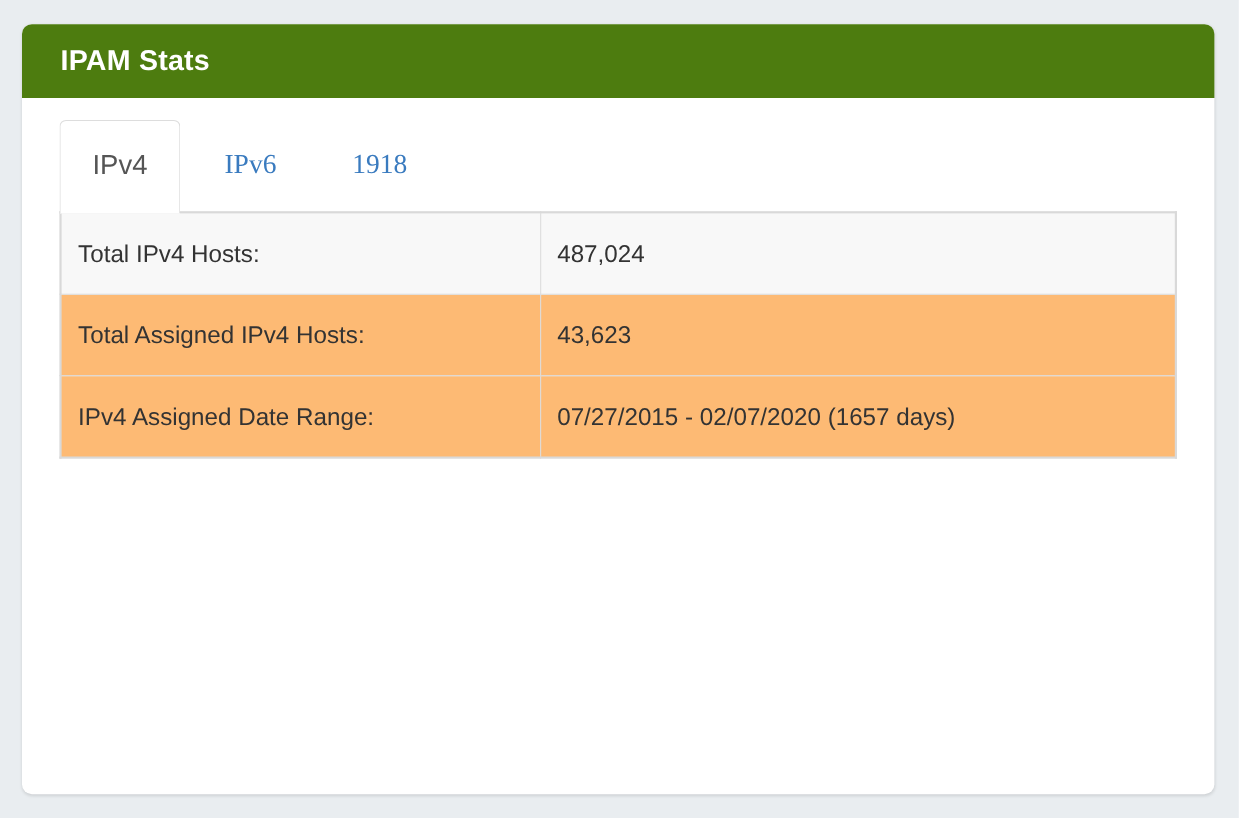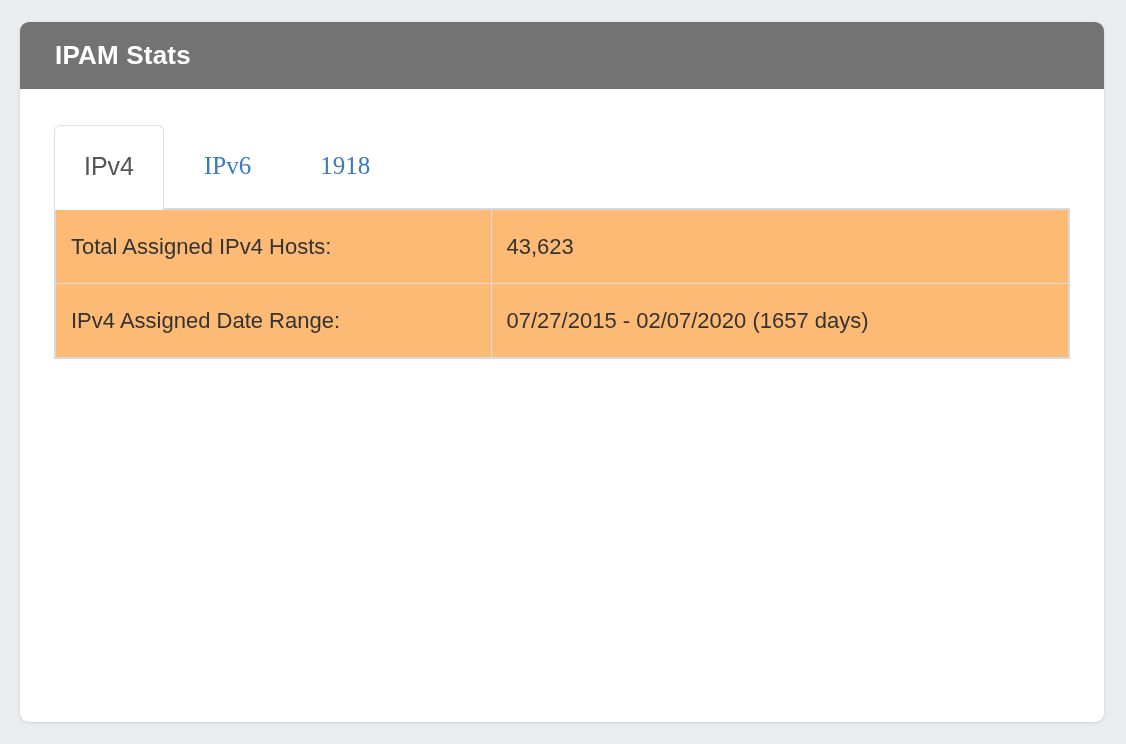--- a/index.html
+++ b/index.html
@@ -17,35 +17,35 @@
     top: 22px;
     width: 1084px;
     height: 700px;
     background: #ffffff;
     border-radius: 9px;
     box-shadow: 0 1px 3px rgba(0,0,0,0.12);
     box-sizing: border-box;
   }
   .panel-heading {
     height: 67px;
-    background: #737373;
+    background: #4d7c0f;
     border-radius: 9px 9px 0 0;
     display: flex;
     align-items: center;
     padding: 0 35px;
     box-sizing: border-box;
   }
   .panel-title {
     color: #ffffff;
     font-size: 26px;
     font-weight: bold;
     letter-spacing: 0.2px;
   }
   .panel-body {
-    padding: 36px 34px 0 34px;
+    padding: 20px 34px 0 34px;
   }
   .nav-tabs {
     display: flex;
     align-items: flex-start;
     height: 83px;
     position: relative;
     z-index: 2;
   }
   .tab {
     box-sizing: border-box;
@@ -100,20 +100,24 @@
   <div class="panel-body">
 
     <div class="nav-tabs">
       <a class="tab active">IPv4</a>
       <a class="tab">IPv6</a>
       <a class="tab">1918</a>
     </div>
 
     <table class="stats-table">
       <tbody>
+        <tr class="striped">
+          <td class="label-cell">Total IPv4 Hosts:</td>
+          <td class="value-cell">487,024</td>
+        </tr>
         <tr class="plain">
           <td class="label-cell">Total Assigned IPv4 Hosts:</td>
           <td class="value-cell">43,623</td>
         </tr>
         <tr class="plain">
           <td class="label-cell">IPv4 Assigned Date Range:</td>
           <td class="value-cell">07/27/2015 - 02/07/2020 (1657 days)</td>
         </tr>
       </tbody>
     </table>

